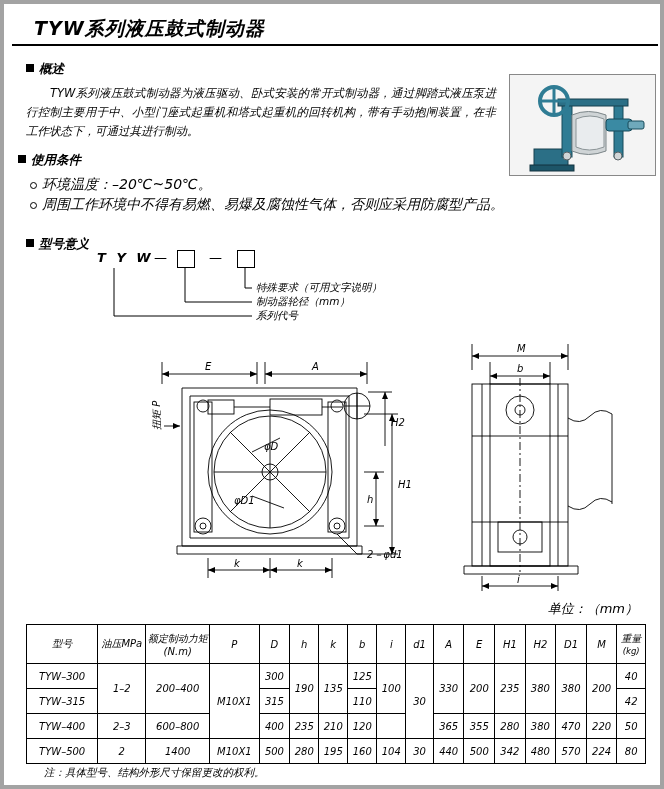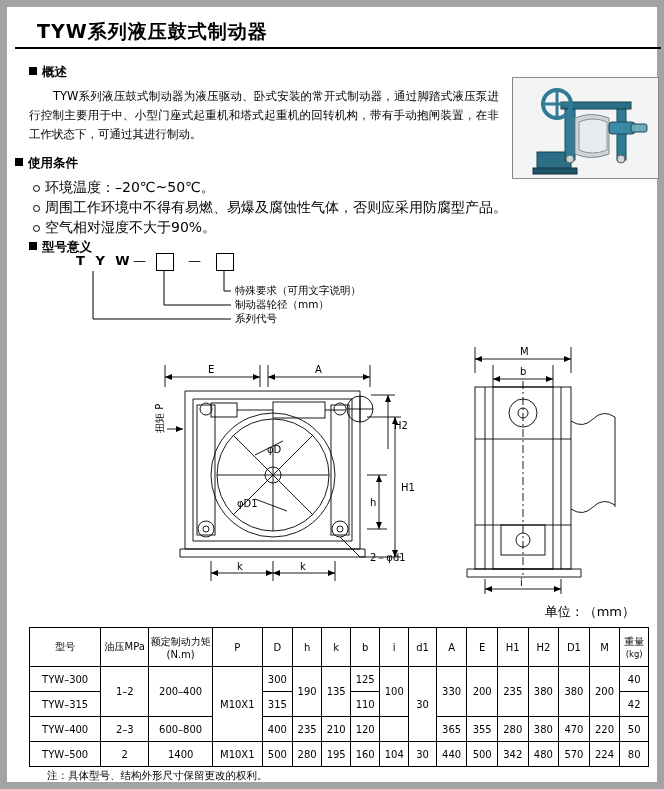--- a/index.html
+++ b/index.html
@@ -7,22 +7,23 @@
     width:664px;height:789px;
     background:#ffffff;
     font-family:"DejaVu Sans","Liberation Sans",sans-serif;
     color:#000;
     font-size:11px;
     position:relative;
     overflow:hidden;
   }
   .page{
     position:absolute;inset:0;
-    border:7px solid #a3a3a3;
+    border:4px solid #a3a3a3;
     box-sizing:border-box;
+    font-style:italic;
   }
   
   .title-bar{
     position:absolute;left:8px;top:8px;width:646px;height:34px;
     border-bottom:2px solid #000;
     box-sizing:border-box;
   }
   .title-bar .t{
     position:absolute;left:22px;top:4px;
     font-size:19px;font-weight:bold;letter-spacing:1px;
@@ -44,21 +45,21 @@
   .bullet .dot{
     display:inline-block;width:7px;height:7px;border:1.5px solid #000;
     border-radius:50%;margin-right:5px;vertical-align:0px;box-sizing:border-box;
   }
   
   .photo{
     position:absolute;left:505px;top:70px;width:145px;height:100px;
     border:1px solid #888;background:#f2f2f2;overflow:hidden;
   }
   
-  .model-area{position:absolute;left:44px;top:240px;width:420px;height:80px;}
+  .model-area{position:absolute;left:68px;top:240px;width:420px;height:80px;}
   .mcode{position:absolute;font-size:13px;letter-spacing:3px;font-weight:bold;}
   .mbox{position:absolute;width:16px;height:16px;border:1px solid #000;}
   .mdash{position:absolute;font-size:13px;}
   .mlabel{position:absolute;font-size:10.5px;white-space:nowrap;}
   
   .draw{position:absolute;left:8px;top:322px;width:646px;height:265px;}
   .unit{
     position:absolute;right:22px;top:596px;font-size:13px;
   }
   
@@ -122,31 +123,28 @@
       <line x1="30" y1="26" x2="58" y2="26" stroke="#2f7c94" stroke-width="3"></line>
       <line x1="44" y1="12" x2="44" y2="40" stroke="#2f7c94" stroke-width="3"></line>
 
       <rect x="96" y="44" width="26" height="12" rx="3" fill="#3a8aa3" stroke="#174b5b"></rect>
       <rect x="118" y="46" width="16" height="8" rx="2" fill="#6fa9bb" stroke="#174b5b"></rect>
       <circle cx="57" cy="81" r="4" fill="#d0d5d7" stroke="#566064"></circle>
       <circle cx="108" cy="81" r="4" fill="#d0d5d7" stroke="#566064"></circle>
     </svg>
   </div>
 
-  <div class="sec" style="left:8px;top:148px;">
+  <div class="sec" style="left:14px;top:148px;">
     <span class="sq"></span><span>使用条件</span>
   </div>
   <div class="bullet" style="left:26px;top:172px;">
     <span class="dot"></span><span>环境温度：–20℃~50℃。</span>
   </div>
   <div class="bullet" style="left:26px;top:192px;">
     <span class="dot"></span><span>周围工作环境中不得有易燃、易爆及腐蚀性气体，否则应采用防腐型产品。</span>
-  </div>
-  <div class="bullet" style="left:26px;top:212px;">
-    <span class="dot"></span><span>空气相对湿度不大于90%。</span>
   </div>
 
   <div class="sec" style="left:22px;top:232px;">
     <span class="sq"></span><span>型号意义</span>
   </div>
 
   <div class="model-area">
     <div class="mcode" style="left:25px;top:6px;">T Y W</div>
     <div class="mdash" style="left:82px;top:6px;">—</div>
     <div class="mbox" style="left:105px;top:6px;"></div>

